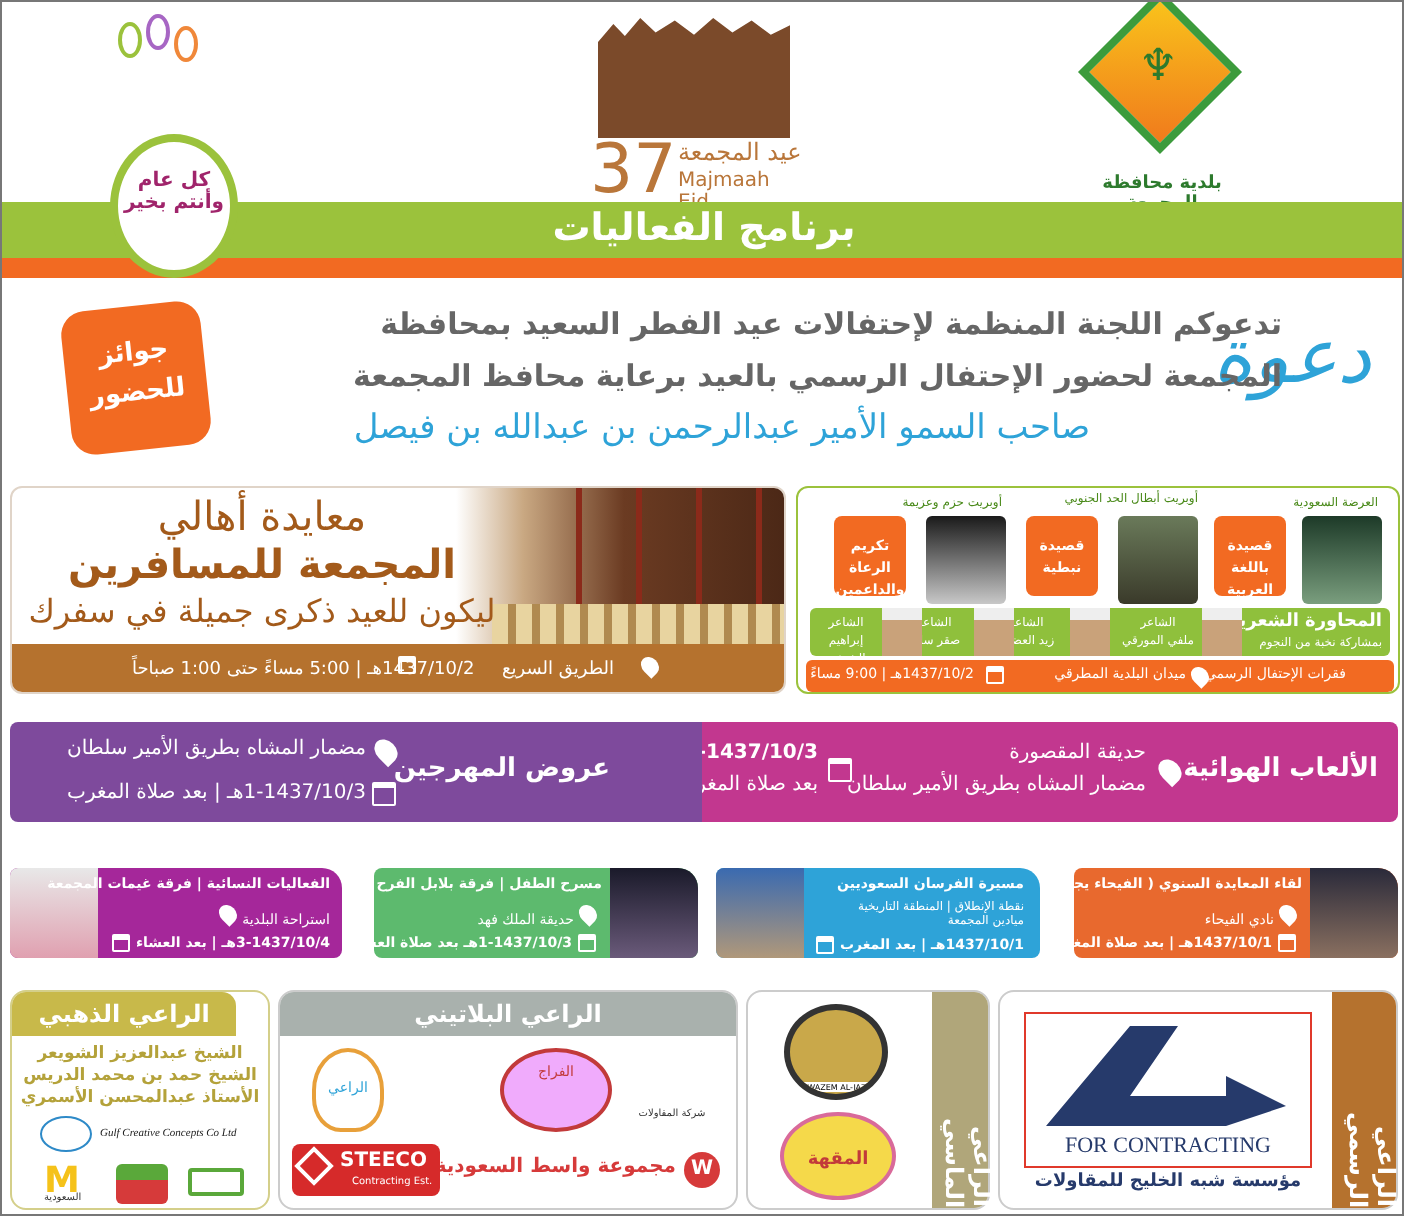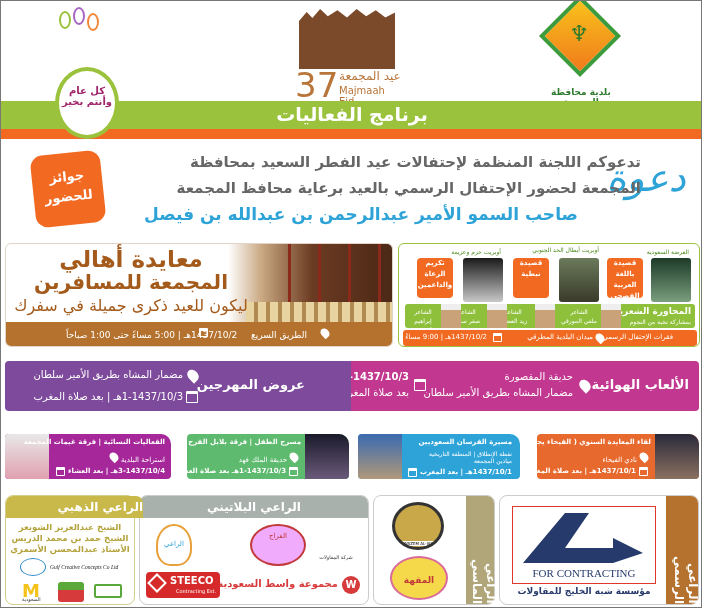--- a/index.html
+++ b/index.html
@@ -18,35 +18,35 @@
 .logo-eid .mtn{position:absolute;left:8px;top:0;width:96px;height:60px;background:#7b4a2a;clip-path:polygon(0 100%,0 20%,8% 5%,14% 15%,22% 0,30% 12%,40% 2%,50% 14%,60% 0,70% 12%,80% 2%,90% 14%,100% 6%,100% 100%)}
 .logo-eid .num{position:absolute;left:4px;top:56px;font-size:34px;color:#b9763a;font-weight:normal;direction:ltr}
 .logo-eid .ar{position:absolute;left:48px;top:60px;font-size:12px;color:#b9763a}
 .logo-eid .en{position:absolute;left:48px;top:76px;font-size:10px;color:#b9763a;direction:ltr}
 .logo-kul{left:38px;top:6px;width:120px;height:130px}
 .logo-kul .loop{position:absolute;left:16px;top:60px;width:64px;height:72px;border:4px solid #9bc23c;border-radius:50%;background:#fff}
 .logo-kul .txt{position:absolute;left:18px;top:78px;width:60px;font-size:10px;color:#a0246b;text-align:center;font-weight:bold}
 .balloon{position:absolute;width:12px;height:18px;border:2px solid;border-radius:50%}
 .inv-lines{left:120px;top:148px;width:520px;text-align:right}
 .inv-line{font-size:15px;color:#666;font-weight:bold;line-height:26px}
-.inv-hl{font-size:17px;color:#2ea3d8;font-weight:bold;line-height:26px;text-align:center;margin-right:40px}
+.inv-hl{font-size:17px;color:#2ea3d8;font-weight:normal;line-height:26px;text-align:center;margin-right:40px}
 .dawa{left:605px;top:155px;width:80px;height:70px;font-size:38px;color:#2ea3d8;text-align:center;font-style:italic}
 .prize{left:32px;top:152px;width:70px;height:72px;background:#f26a22;border-radius:12px;transform:rotate(-6deg);color:#fff;font-weight:bold;font-size:13px;text-align:center;padding-top:14px;line-height:20px}
 
 .rec{left:4px;top:242px;width:388px;height:104px;border:1px solid #e0d4c8;border-radius:6px;overflow:hidden;background:#fff}
 .rec-photo{position:absolute;left:222px;top:0;width:168px;height:78px;background:linear-gradient(90deg,#fff 0%,#c9a882 20%,#6b3b22 50%,#4a2716 100%)}
 .rec-photo .pillar{position:absolute;top:0;width:3px;height:78px;background:#8b2a1a}
 .rec-chairs{position:absolute;left:240px;top:58px;width:150px;height:20px;background:repeating-linear-gradient(90deg,#e8d4a0 0 8px,#b08a50 8px 12px)}
-.rec-t1{position:absolute;left:0;top:2px;width:250px;text-align:center;font-size:23px;color:#a35a1a;font-weight:bold}
+.rec-t1{position:absolute;left:0;top:2px;width:250px;text-align:center;font-size:20px;color:#a35a1a;font-weight:normal}
 .rec-t2{position:absolute;left:0;top:26px;width:250px;text-align:center;font-size:20px;color:#a35a1a;font-weight:bold}
 .rec-t3{position:absolute;left:0;top:52px;width:250px;text-align:center;font-size:16px;color:#a35a1a}
 .rec-bar{position:absolute;left:0;top:78px;width:388px;height:26px;background:#b5722e;color:#fff;font-size:9px}
 
 .off{left:397px;top:242px;width:302px;height:104px;border:1px solid #9bc23c;border-radius:6px;background:#fff;overflow:hidden}
-.tile{position:absolute;width:36px;height:40px;border-radius:4px;background:#f26a22;color:#fff;font-size:7px;text-align:center;line-height:11px;font-weight:bold}
+.tile{position:absolute;width:36px;height:40px;border-radius:4px;background:#f26a22;color:#fff;font-size:7px;text-align:center;padding-top:10px;line-height:11px;font-weight:bold}
 .ph{position:absolute;width:40px;height:44px;border-radius:3px}
 .cap-s{position:absolute;font-size:6px;color:#4a8a1a;white-space:nowrap}
 .poet-bar{position:absolute;left:6px;top:60px;width:290px;height:24px;background:#8fc03c;border-radius:3px}
 .poet{position:absolute;top:0;width:44px;height:24px;color:#fff;font-size:6px;text-align:center;line-height:9px;padding-top:3px}
 .face{position:absolute;top:0;width:20px;height:24px;background:#c9a27a;border-top:6px solid #eee}
 .off-bar{position:absolute;left:4px;top:86px;width:294px;height:16px;background:#f26a22;border-radius:3px;color:#fff;font-size:7px}
 
 .air{left:350px;top:360px;width:348px;height:50px;background:#c2378f;border-radius:0 4px 4px 0;color:#fff}
 .clown{left:4px;top:360px;width:346px;height:50px;background:#7e4a9c;border-radius:4px 0 0 4px;color:#fff}
 .bar-title{position:absolute;font-weight:bold;font-size:13px;white-space:nowrap}
@@ -54,21 +54,21 @@
 
 .sc{position:absolute;top:433px;width:162px;height:45px;border-radius:4px 10px 4px 4px;color:#fff;overflow:hidden}
 .sc .img{position:absolute;top:0;width:44px;height:45px}
 .sc .l1{position:absolute;font-size:7px;white-space:nowrap;font-weight:bold}
 .sc .l2{position:absolute;font-size:7px;white-space:nowrap}
 .sc .l3{position:absolute;font-size:7px;white-space:nowrap;font-weight:bold}
 .pin{display:inline-block;width:8px;height:10px;background:#fff;border-radius:50% 50% 50% 0;transform:rotate(-45deg);margin:0 3px}
 .cal{display:inline-block;width:9px;height:9px;border:1px solid #fff;border-top:3px solid #fff;border-radius:1px;margin:0 3px;vertical-align:middle}
 
 .sp-gold{left:4px;top:494px;width:130px;height:110px;border:1px solid #d4cf8a;border-radius:8px;background:#fff}
-.sp-gold .hd{position:absolute;left:0;top:0;width:137px;height:22px;background:#c8b94a;border-radius:7px 7px 0 0;color:#fff;font-weight:bold;font-size:12px;line-height:22px}
+.sp-gold .hd{position:absolute;left:0;top:0;width:112px;height:22px;background:#c8b94a;border-radius:7px 7px 0 0;color:#fff;font-weight:bold;font-size:12px;text-align:center;line-height:22px}
 .sp-gold .names{position:absolute;left:0;top:26px;width:128px;text-align:center;color:#b4a23a;font-size:8.5px;line-height:11px;font-weight:bold}
 .sp-plat{left:138px;top:494px;width:230px;height:110px;border:1px solid #ccc;border-radius:8px;background:#fff}
 .sp-plat .hd{position:absolute;left:0;top:0;width:228px;height:22px;background:#a9b1ad;border-radius:7px 7px 0 0;color:#fff;font-weight:bold;font-size:12px;text-align:center;line-height:22px}
 .sp-dia{left:372px;top:494px;width:122px;height:110px;border:1px solid #ccc;border-radius:8px;background:#fff}
 .sp-dia .side{position:absolute;right:0;top:0;width:28px;height:108px;background:#b0a67a;border-radius:0 7px 7px 0}
 .sp-off{left:498px;top:494px;width:200px;height:110px;border:1px solid #ccc;border-radius:8px;background:#fff}
 .sp-off .side{position:absolute;right:0;top:0;width:32px;height:108px;background:#b5722e;border-radius:0 7px 7px 0}
 .vlabel{position:absolute;writing-mode:vertical-rl;color:#fff;font-weight:bold;font-size:12px;left:6px;top:20px}
 .logo-bx{position:absolute;border-radius:4px}
 </style>

